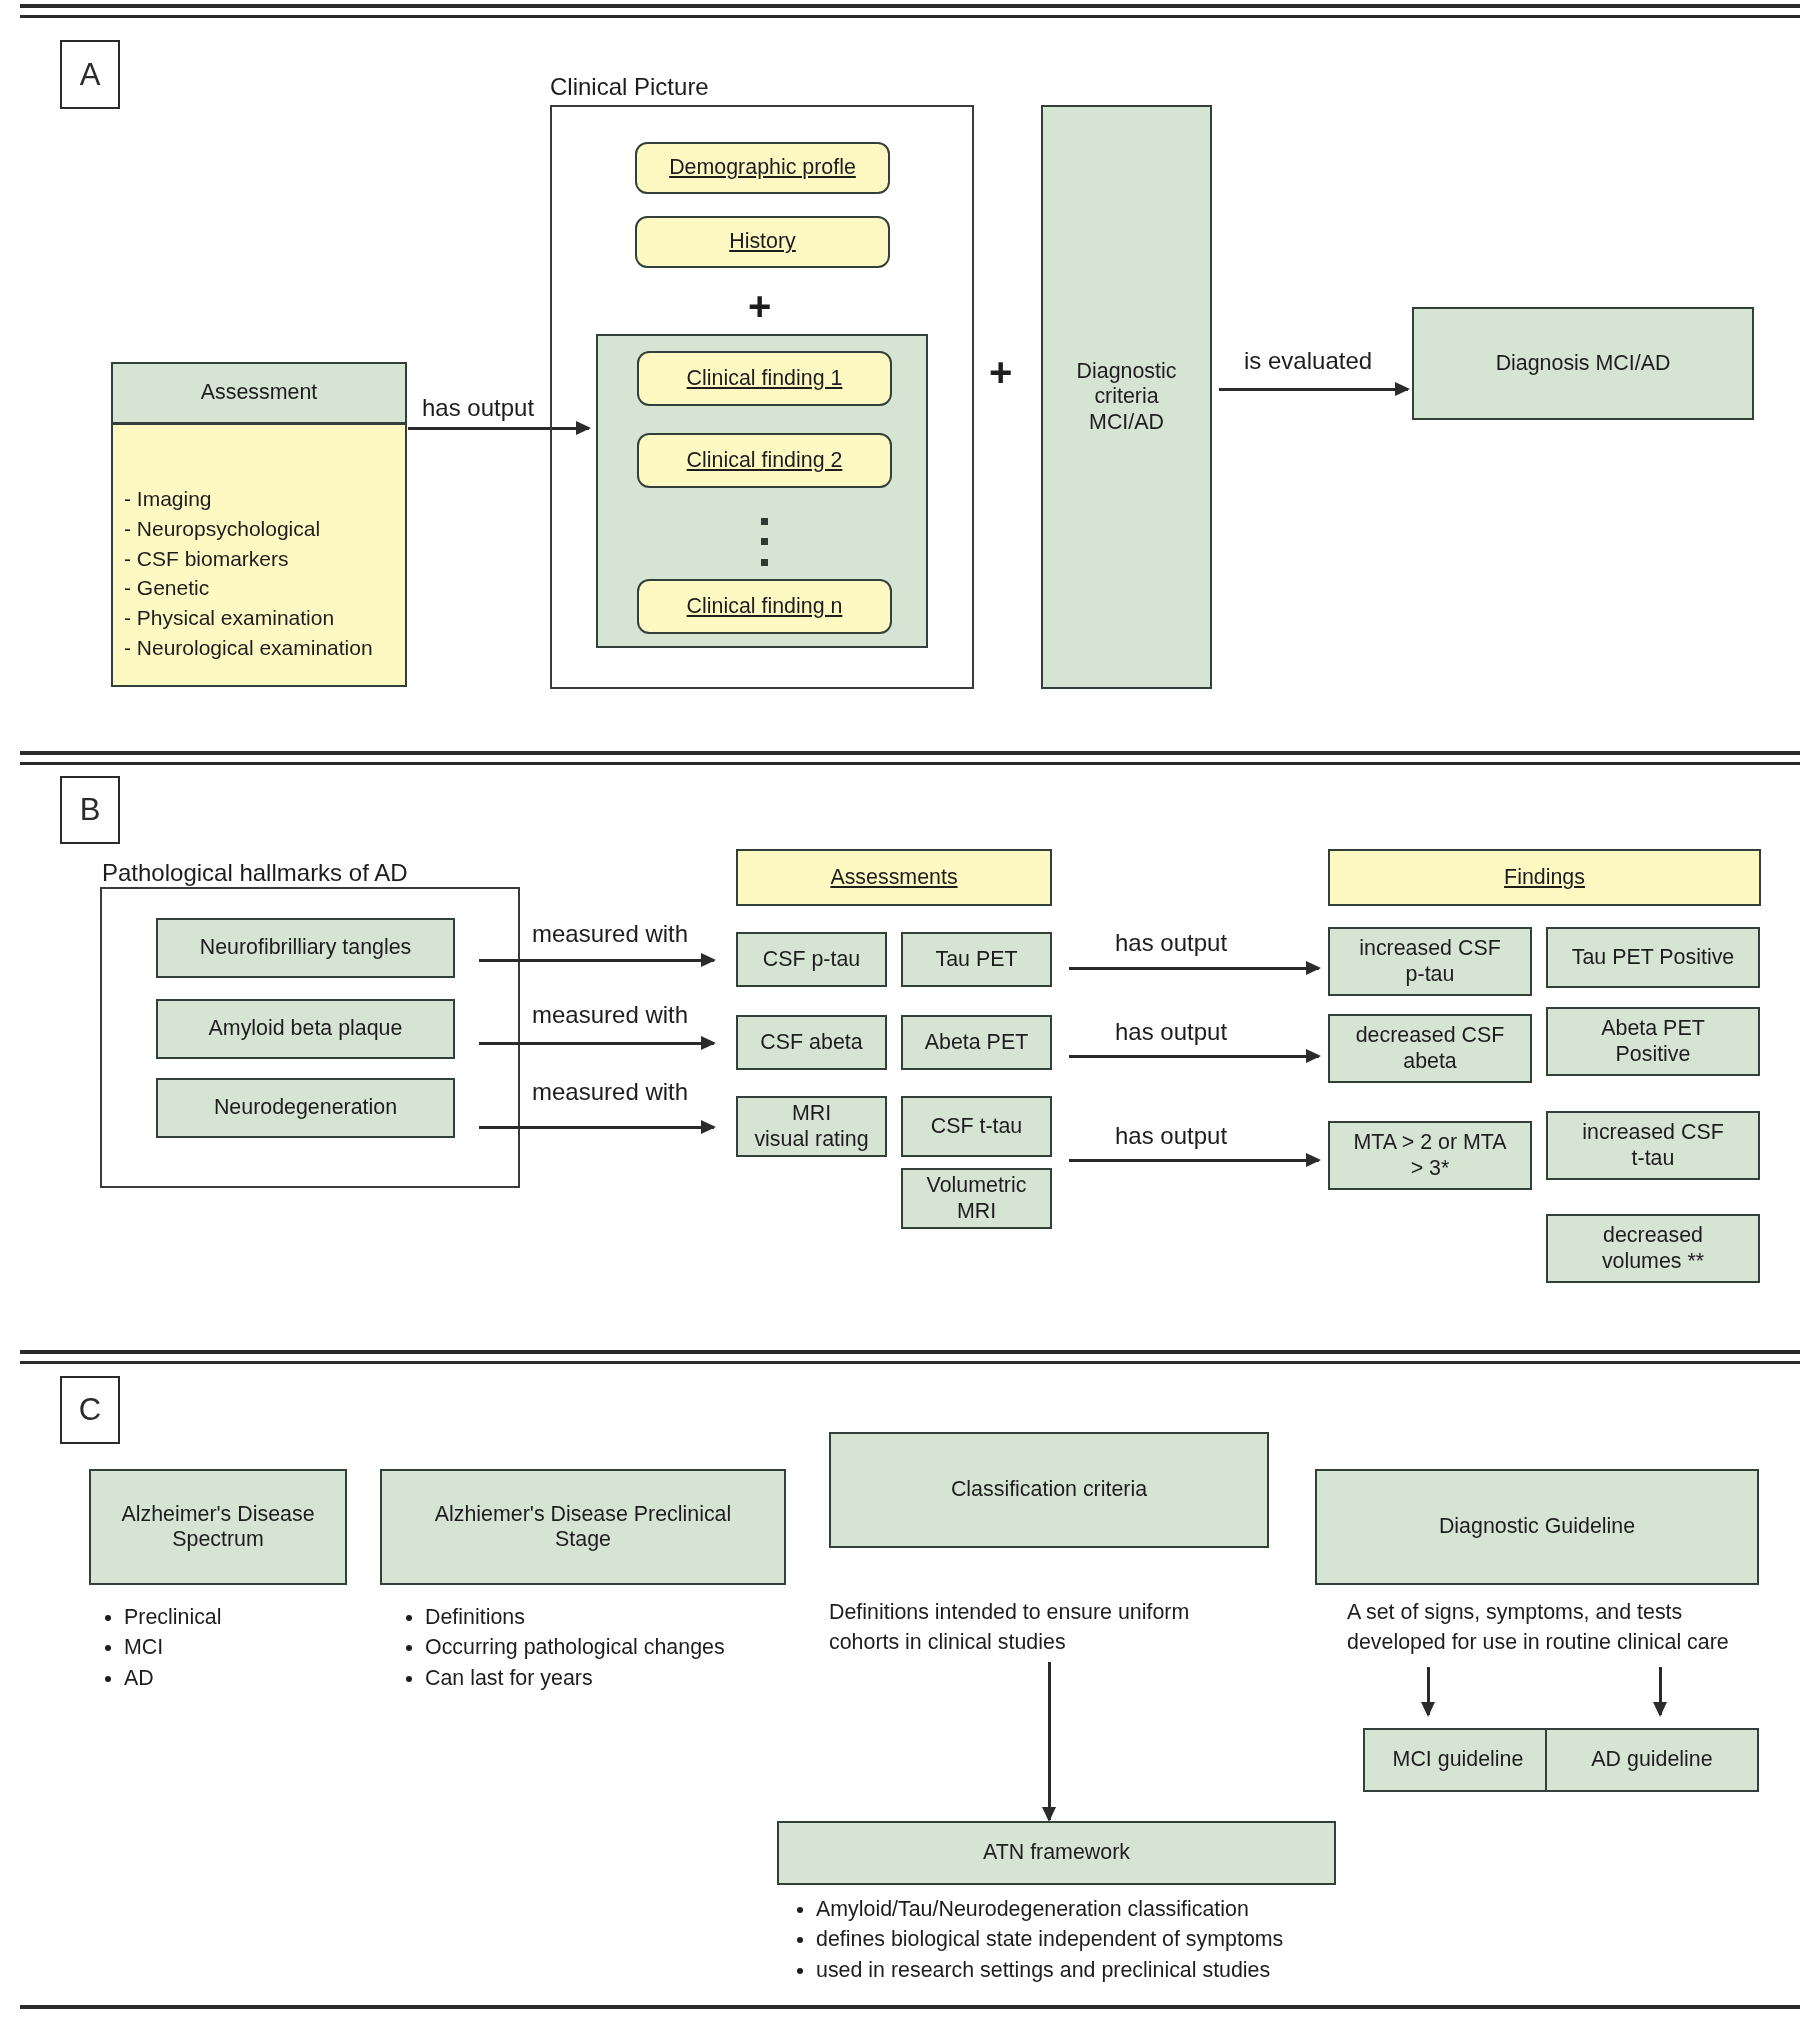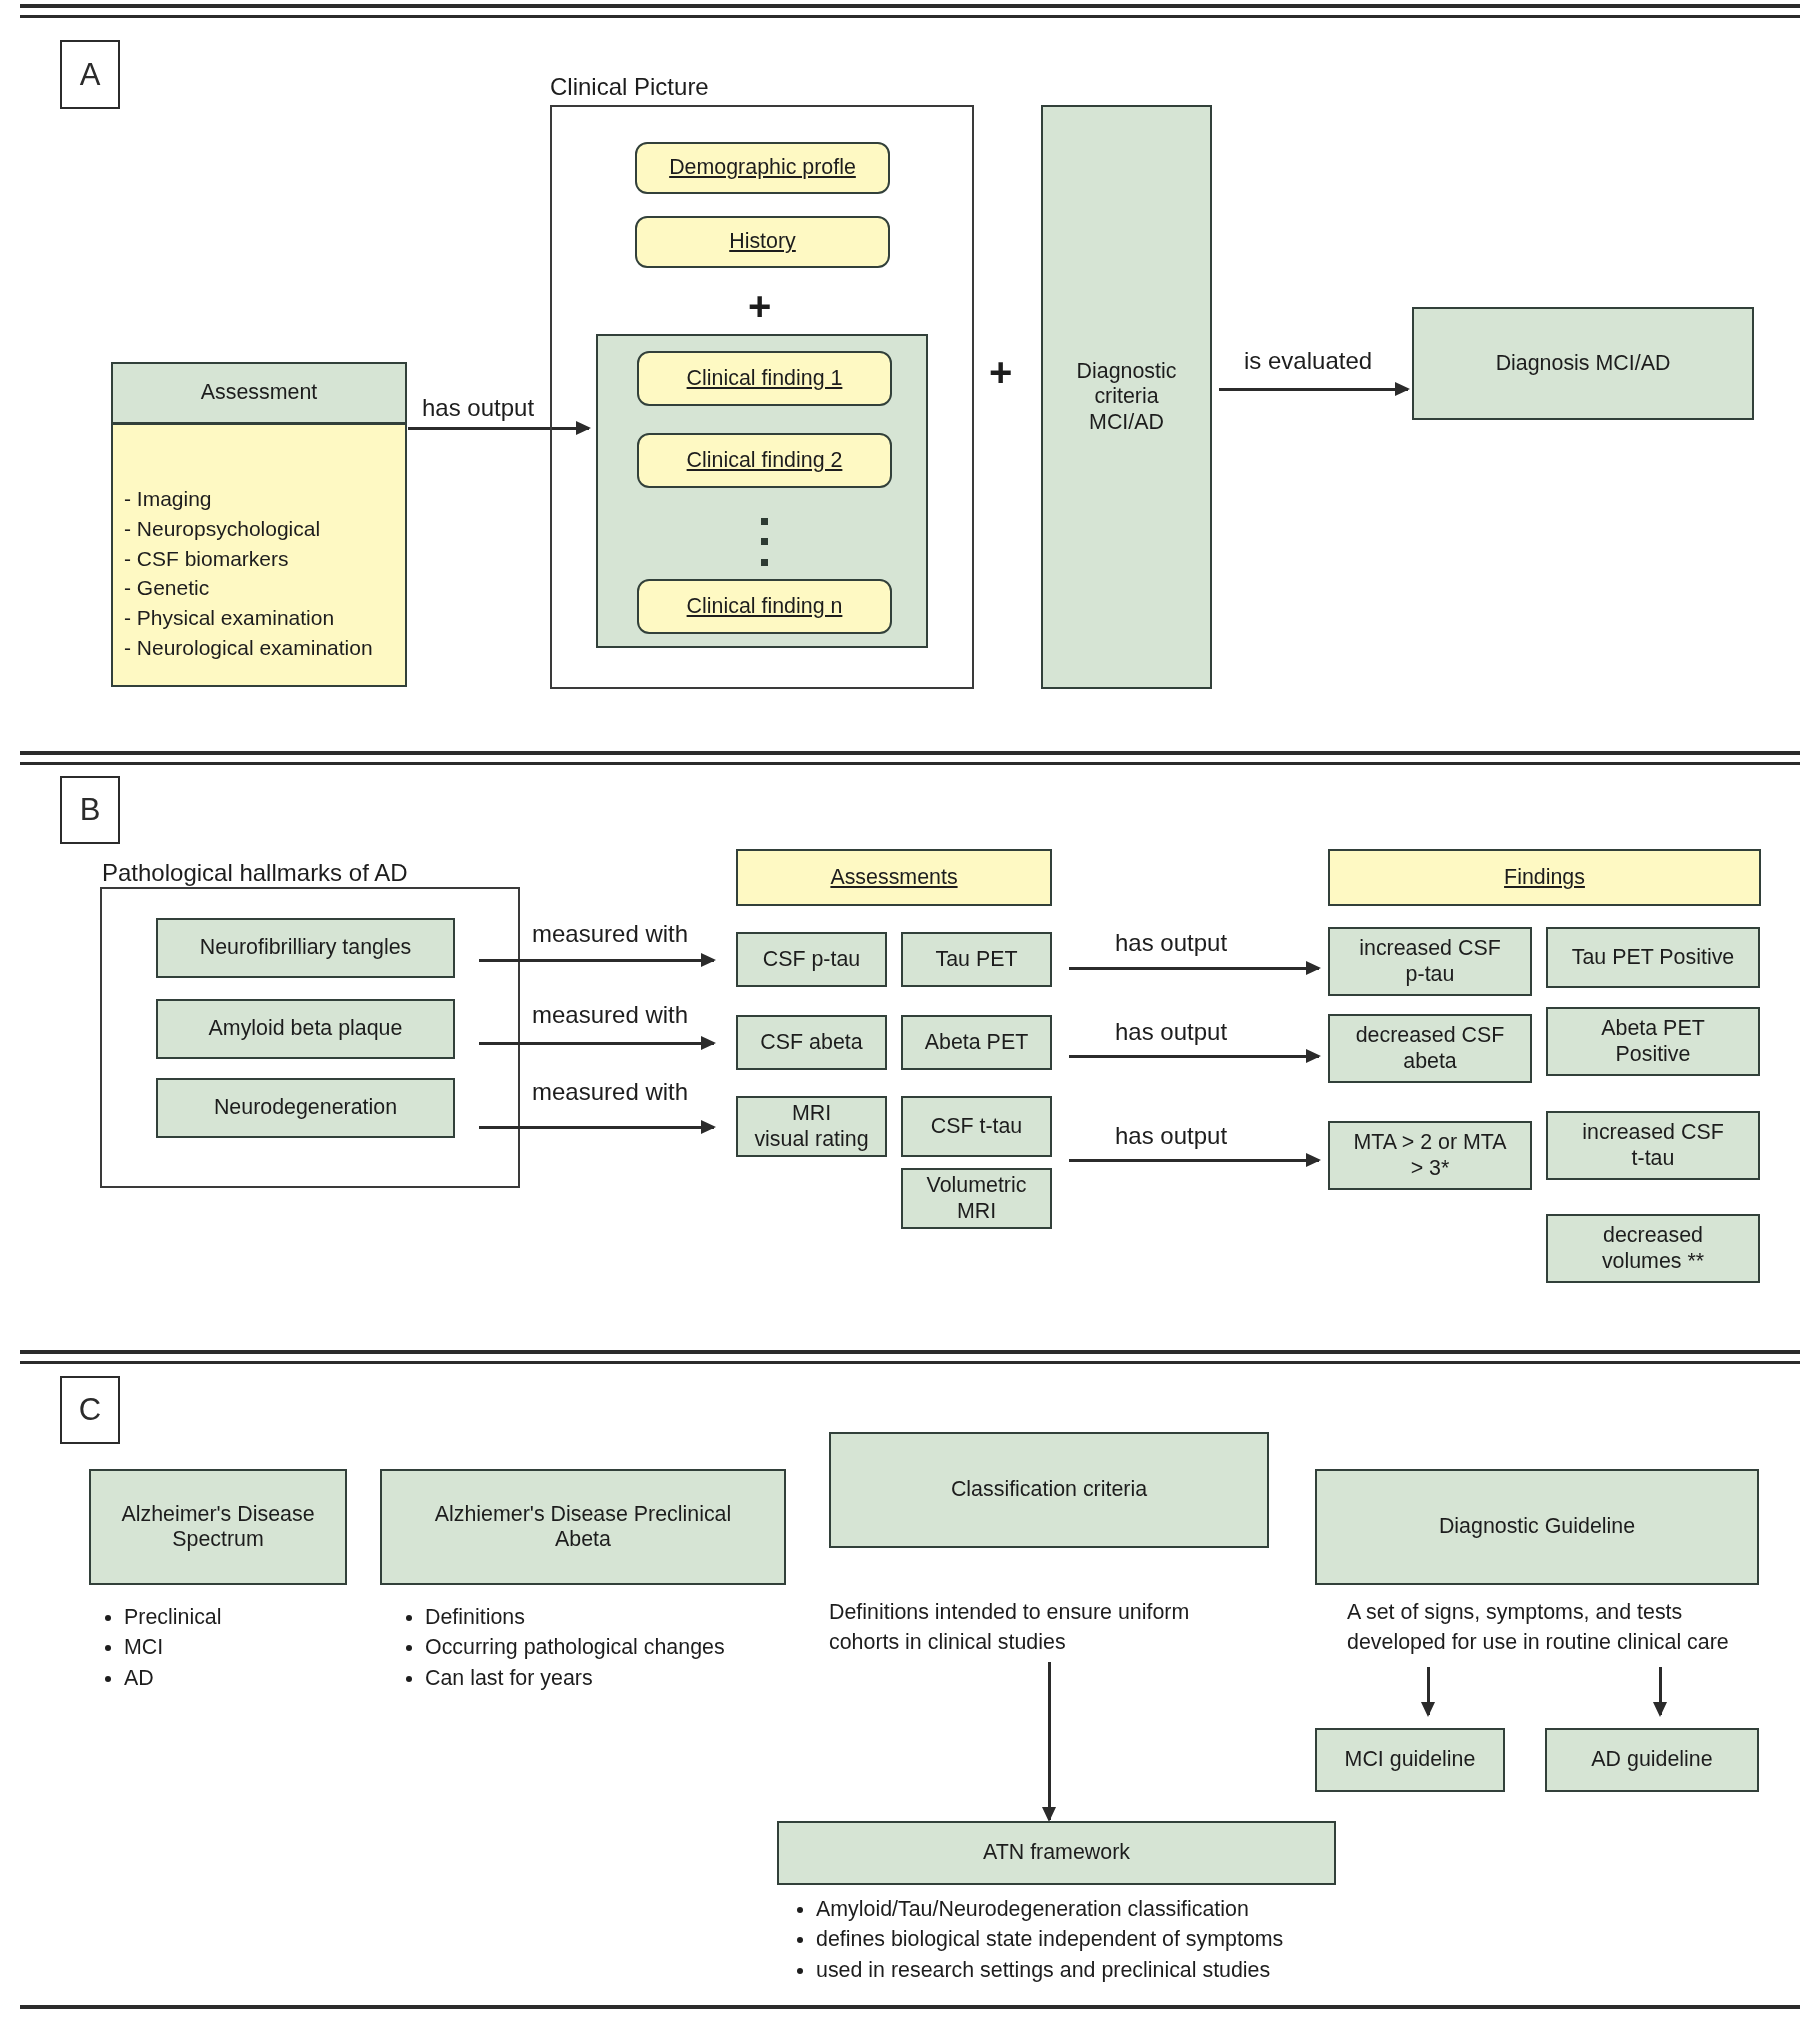--- a/index.html
+++ b/index.html
@@ -251,21 +251,21 @@
   <div class="bullets" style="left:94px;top:1602px;width:265px;">
     <ul>
       <li>Preclinical</li>
       <li>MCI</li>
       <li>AD</li>
     </ul>
   </div>
 
   <div class="box green" style="left:380px;top:1469px;width:406px;height:116px;">
     <span style="white-space:pre-line;">Alzhiemer's Disease Preclinical
-Abeta</span>
+Stage</span>
   </div>
   <div class="bullets" style="left:395px;top:1602px;width:418px;">
     <ul>
       <li>Definitions</li>
       <li>Occurring pathological changes</li>
       <li>Can last for years</li>
     </ul>
   </div>
 
   <div class="box green" style="left:829px;top:1432px;width:440px;height:116px;">Classification criteria</div>
@@ -273,21 +273,21 @@
 cohorts in clinical studies</div>
   <div class="arrow-v" style="left:1048px;top:1662px;height:158px;"></div>
 
   <div class="box green" style="left:1315px;top:1469px;width:444px;height:116px;">Diagnostic Guideline</div>
   <div class="caption" style="left:1315px;top:1598px;width:469px;white-space:pre-line;margin-left:32px;">A set of signs, symptoms, and tests
 developed for use in routine clinical care</div>
 
   <div class="arrow-v" style="left:1427px;top:1667px;height:48px;"></div>
   <div class="arrow-v" style="left:1659px;top:1667px;height:48px;"></div>
 
-  <div class="box green" style="left:1315px;top:1728px;width:190px;height:64px;">MCI guideline</div>
+  <div class="box green" style="left:1363px;top:1728px;width:190px;height:64px;">MCI guideline</div>
   <div class="box green" style="left:1545px;top:1728px;width:214px;height:64px;">AD guideline</div>
 
   <div class="box green" style="left:777px;top:1821px;width:559px;height:64px;">ATN framework</div>
   <div class="bullets" style="left:786px;top:1894px;width:714px;">
     <ul>
       <li>Amyloid/Tau/Neurodegeneration classification</li>
       <li>defines biological state independent of symptoms</li>
       <li>used in research settings and preclinical studies</li>
     </ul>
   </div>

